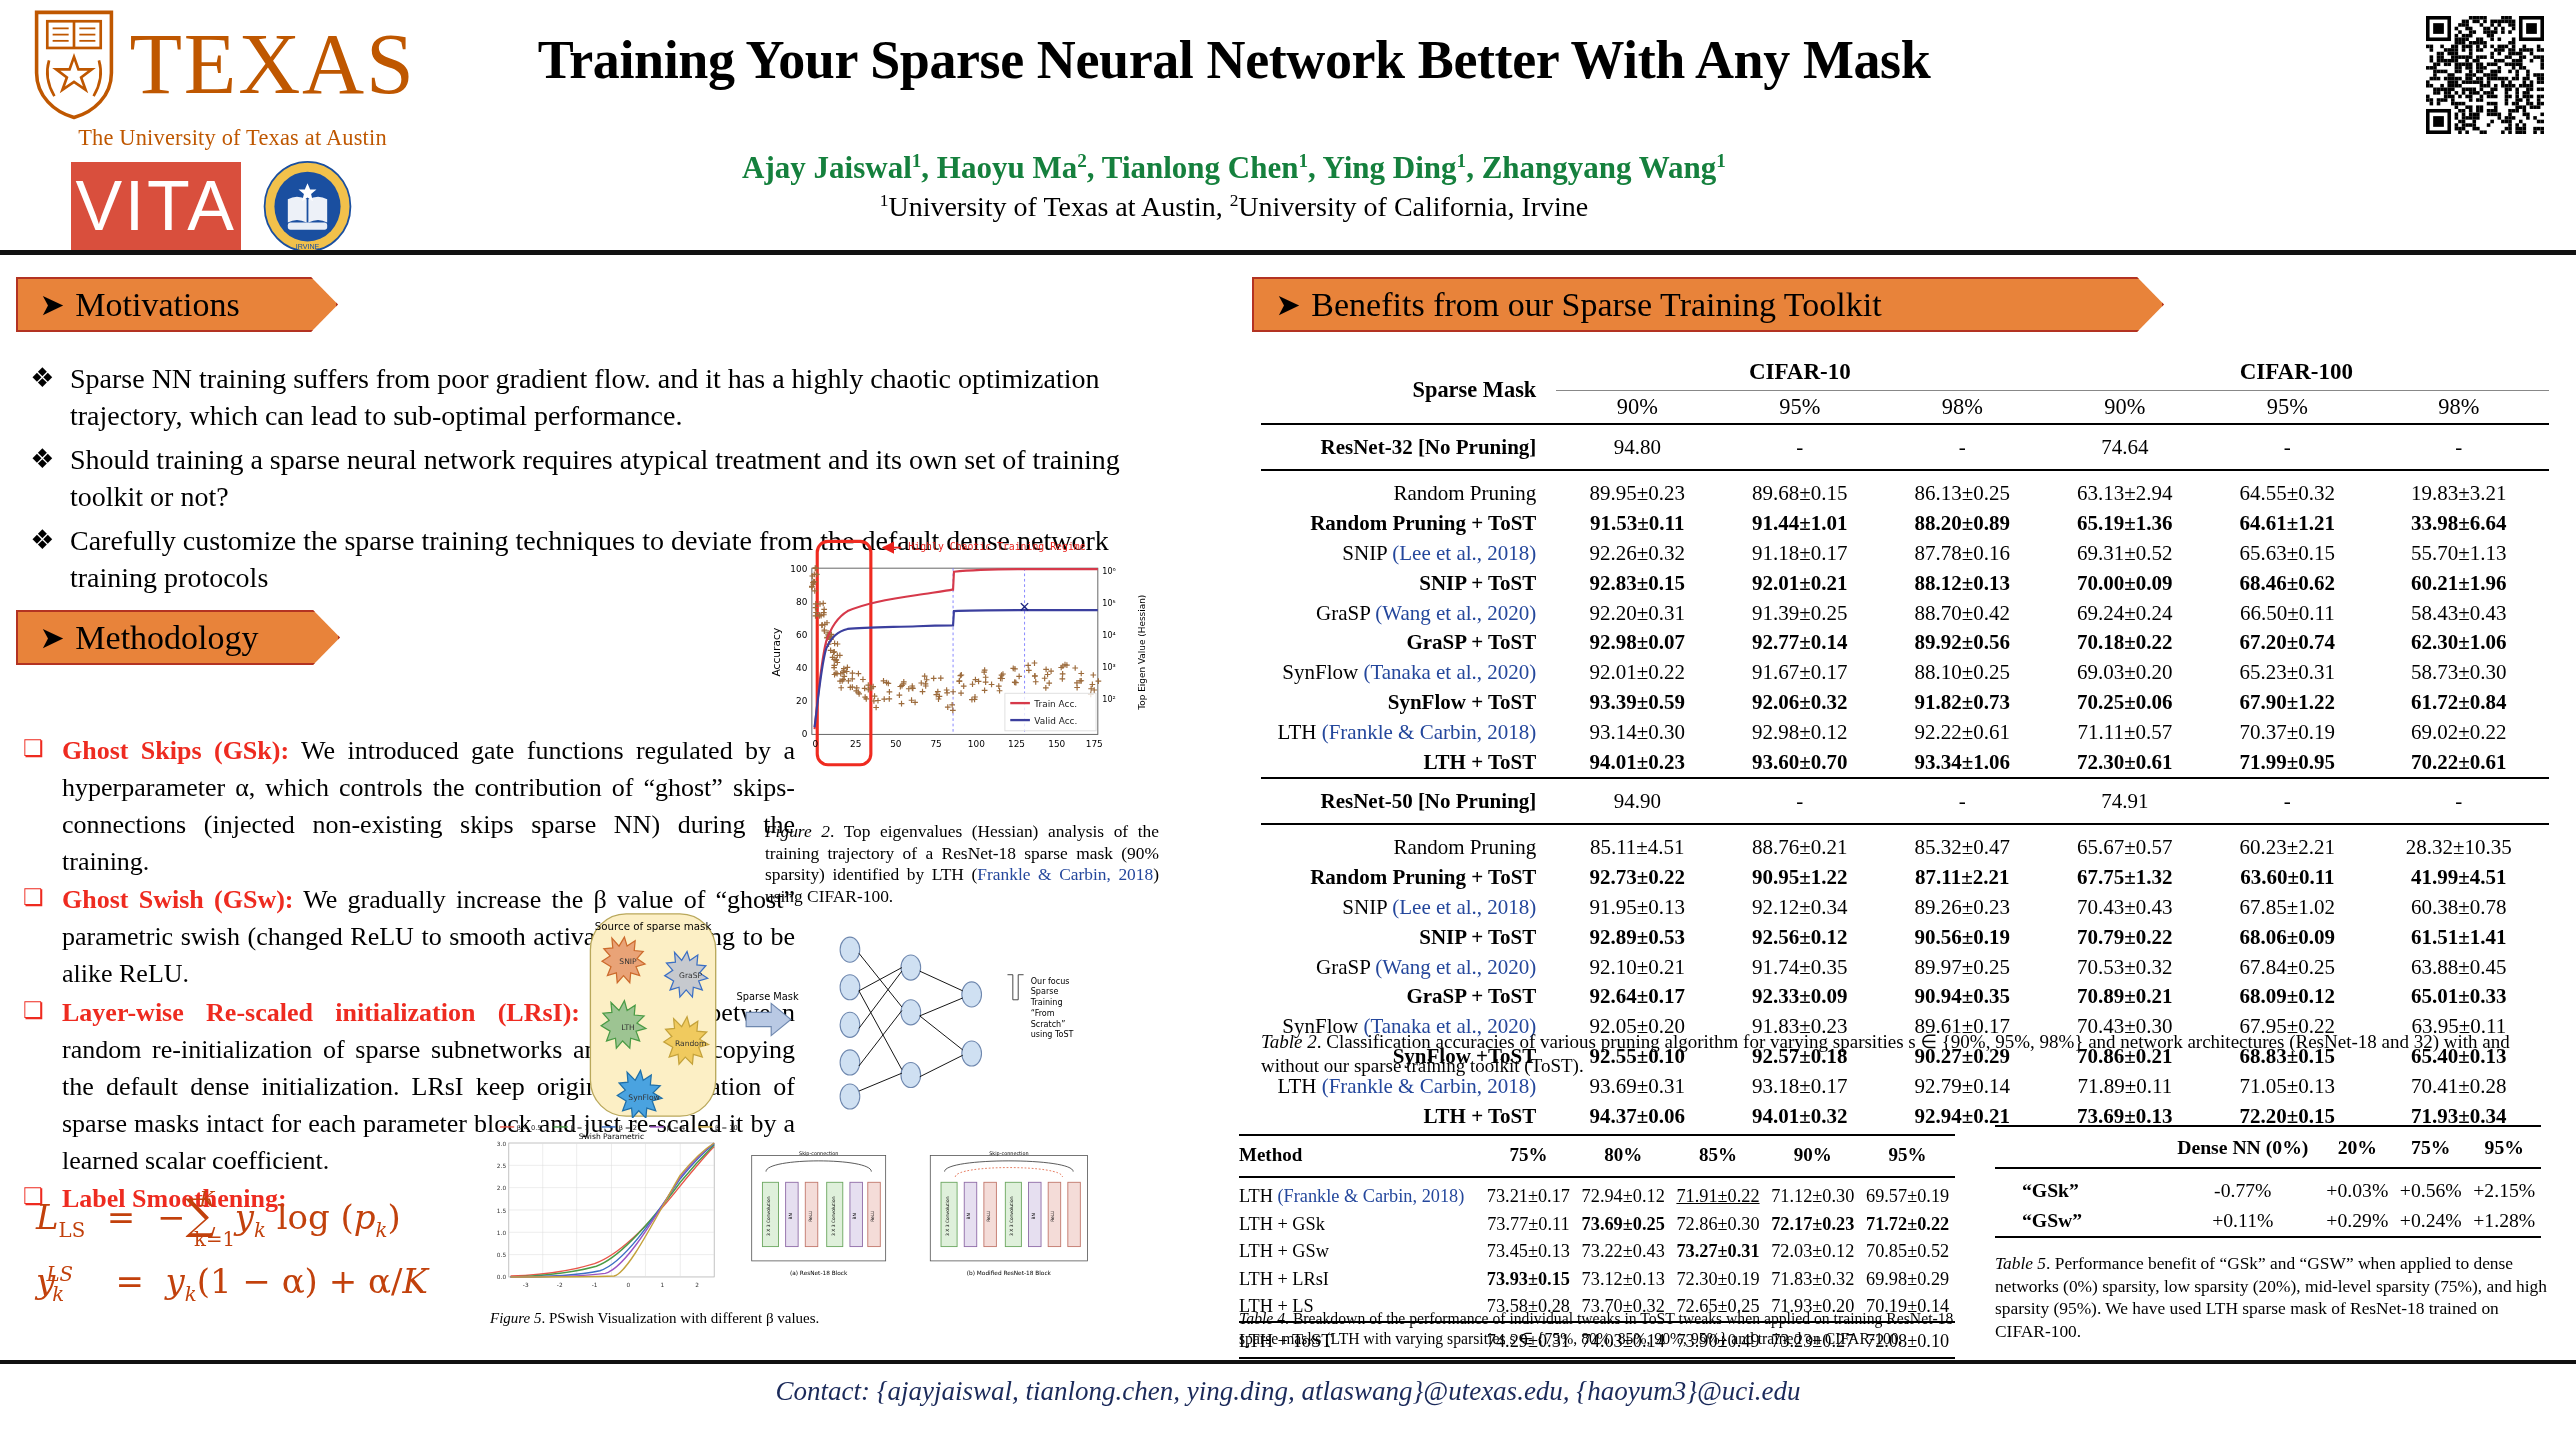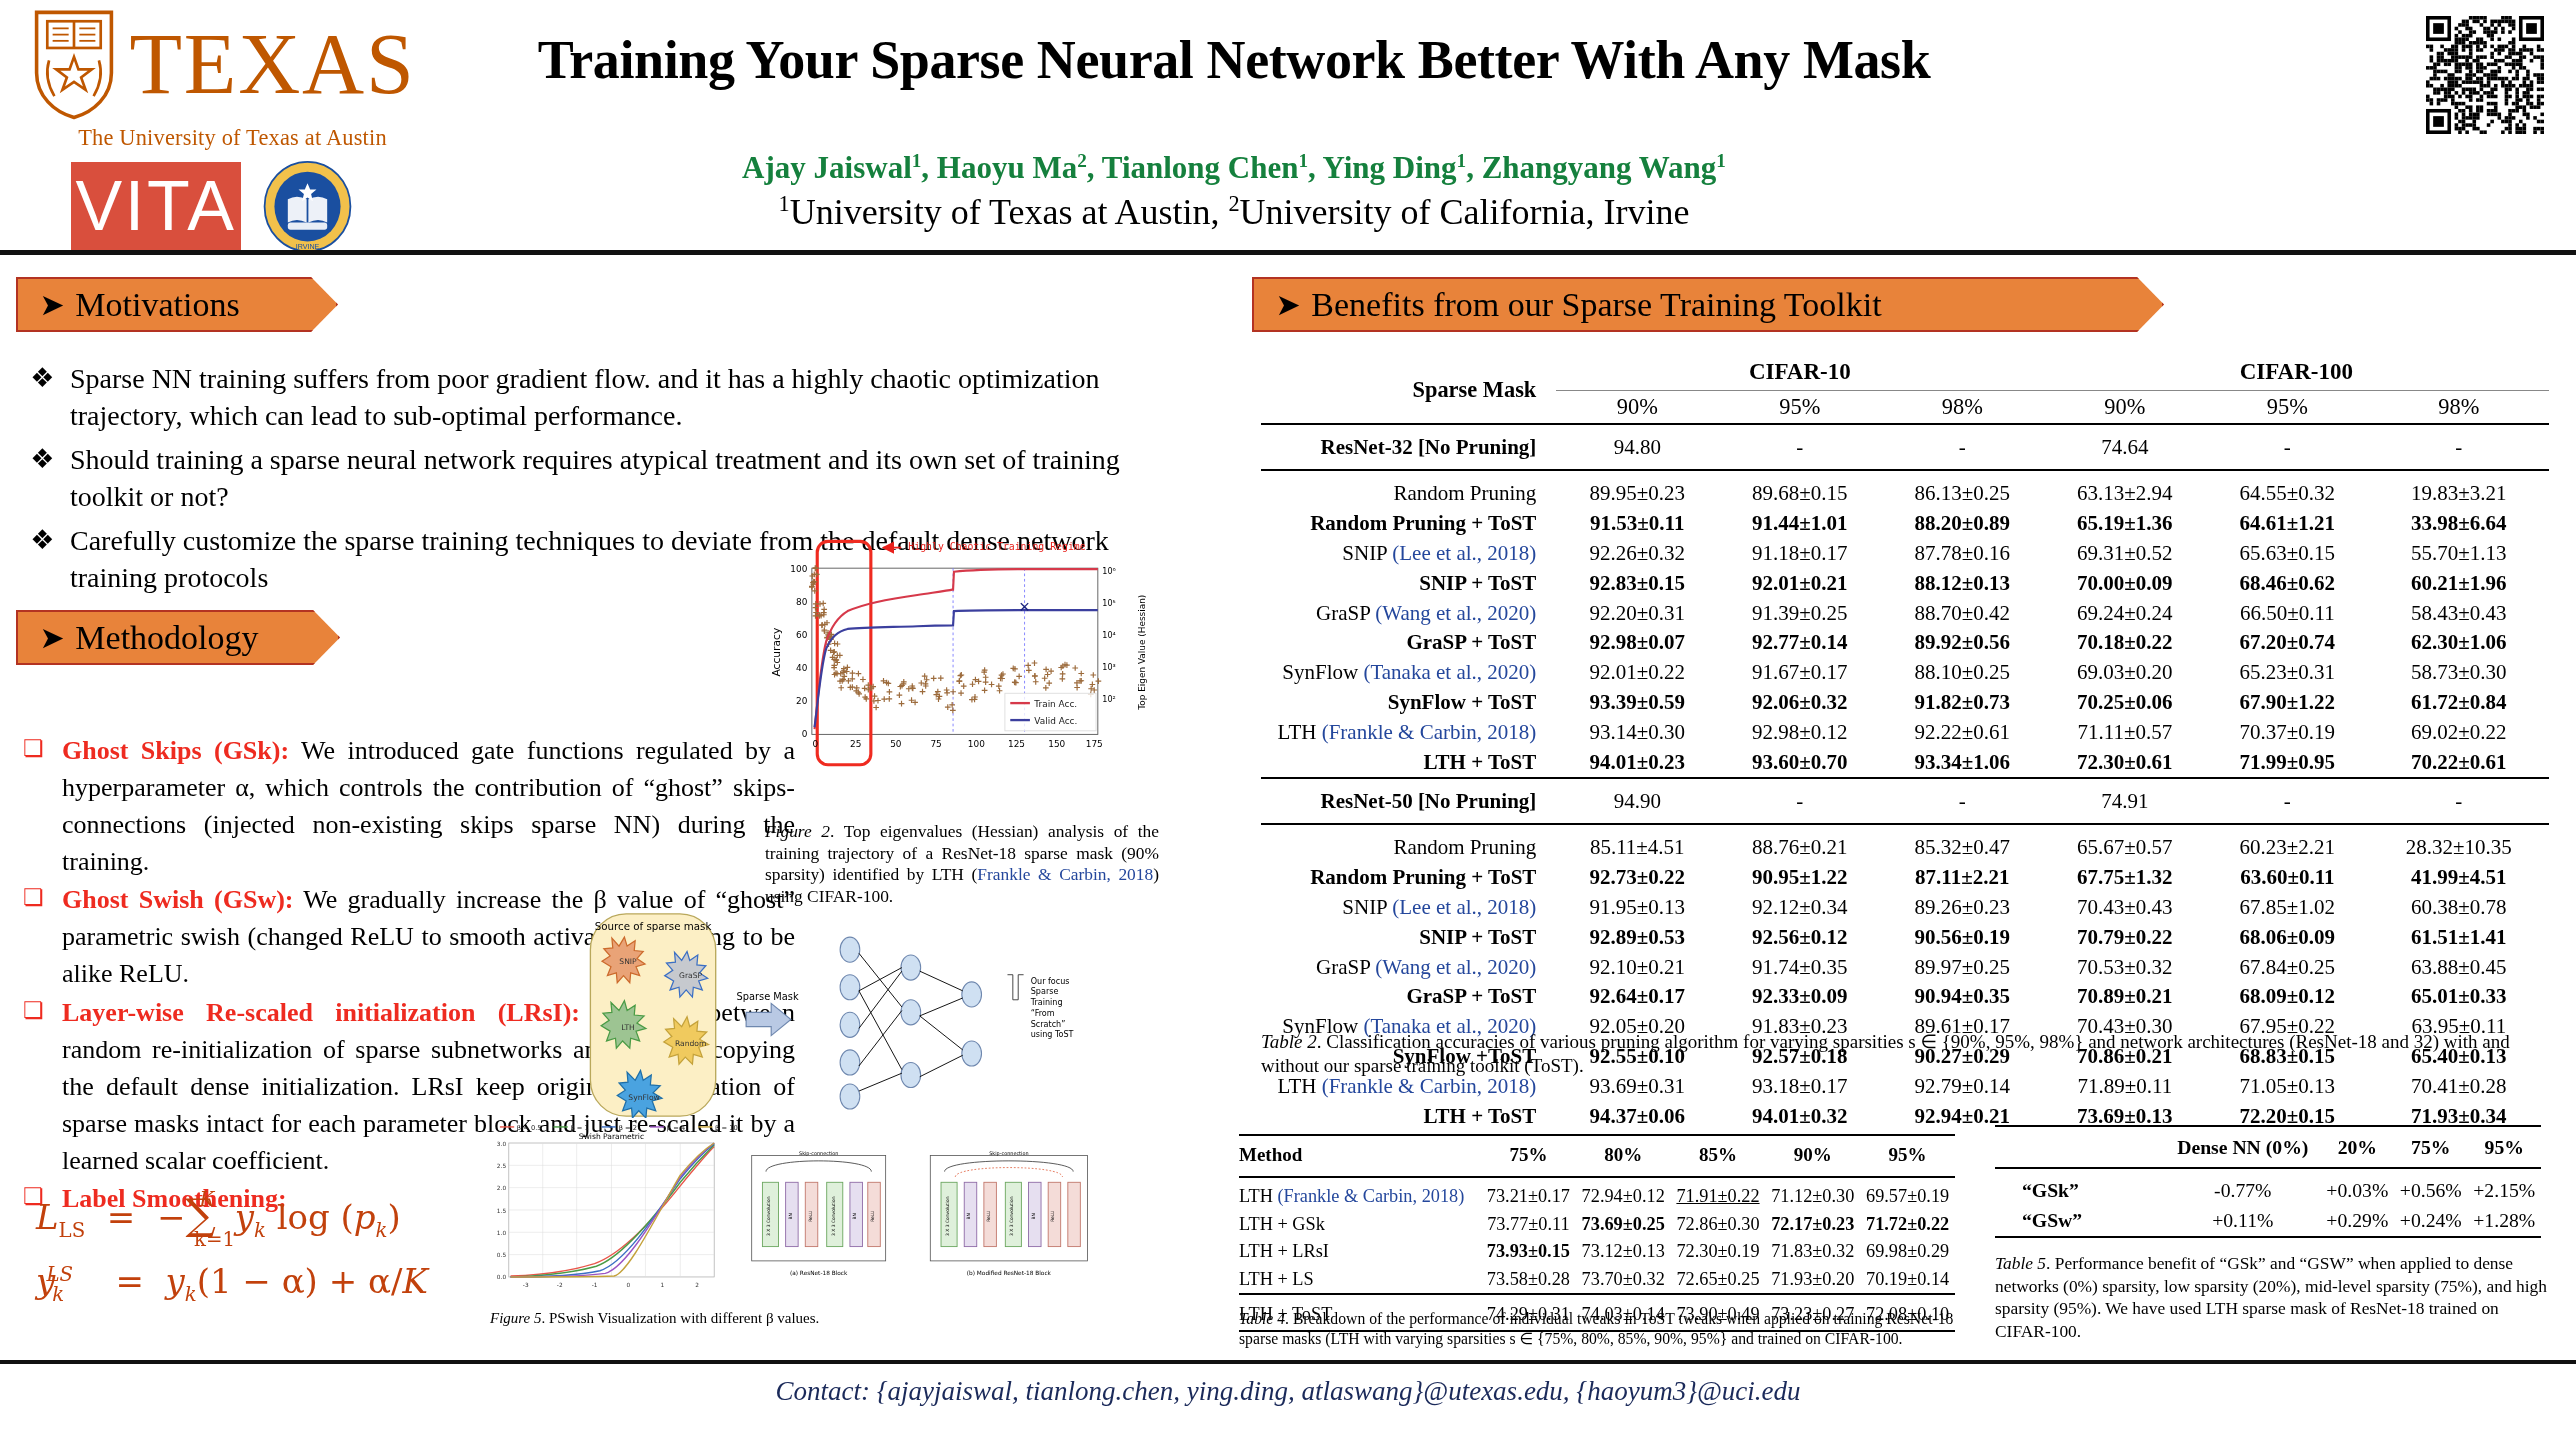--- a/index.html
+++ b/index.html
@@ -26,21 +26,21 @@
   .vita-txt { color: #fff; font-family: "Liberation Sans", sans-serif; font-size: 70px;
               font-weight: 300; letter-spacing: 2.7px; line-height: .9; }
   .uci { width: 93px; height: 93px; flex: none; }
 
   .title { position: absolute; left: 465px; top: 29px; width: 1538px; text-align: center;
            font-size: 54px; font-weight: bold; color: #000; letter-spacing: -0.4px;
            font-family: "Liberation Serif", serif; }
   .authors { position: absolute; left: 465px; top: 150px; width: 1538px; text-align: center;
              font-size: 31px; font-weight: bold; color: #15803d; }
   .affil { position: absolute; left: 465px; top: 191px; width: 1538px; text-align: center;
-           font-size: 36px; color: #000; }
+           font-size: 28px; color: #000; }
   .authors sup, .affil sup { font-size: .62em; vertical-align: super; }
 
   .qr { position: absolute; right: 32px; top: 16px; width: 118px; height: 118px; }
 
   .rule { position: absolute; left: 0; top: 250px; width: 2576px; height: 4.5px; background: #111; }
   .rule2 { position: absolute; left: 0; top: 1360px; width: 2576px; height: 3.6px; background: #111; }
 
   
   .banner { position: absolute; height: 55px; background: #e8833a;
             border: 2.7px solid #b33322; display: flex; align-items: center;
@@ -1377,20 +1377,28 @@
           </tr>
           <tr>
             <td class="lbl" style="">LTH + GSk</td>
             <td class="" style="">73.77±0.11</td>
             <td class="bold" style="">73.69±0.25</td>
             <td class="" style="">72.86±0.30</td>
             <td class="bold" style="">72.17±0.23</td>
             <td class="bold" style="">71.72±0.22</td>
           </tr>
           <tr>
+            <td class="lbl" style="">LTH + GSw</td>
+            <td class="" style="">73.45±0.13</td>
+            <td class="" style="">73.22±0.43</td>
+            <td class="bold" style="">73.27±0.31</td>
+            <td class="" style="">72.03±0.12</td>
+            <td class="" style="">70.85±0.52</td>
+          </tr>
+          <tr>
             <td class="lbl" style="">LTH + LRsI</td>
             <td class="bold" style="">73.93±0.15</td>
             <td class="" style="">73.12±0.13</td>
             <td class="" style="">72.30±0.19</td>
             <td class="" style="">71.83±0.32</td>
             <td class="" style="">69.98±0.29</td>
           </tr>
           <tr>
             <td class="lbl" style="">LTH + LS</td>
             <td class="" style="">73.58±0.28</td>

